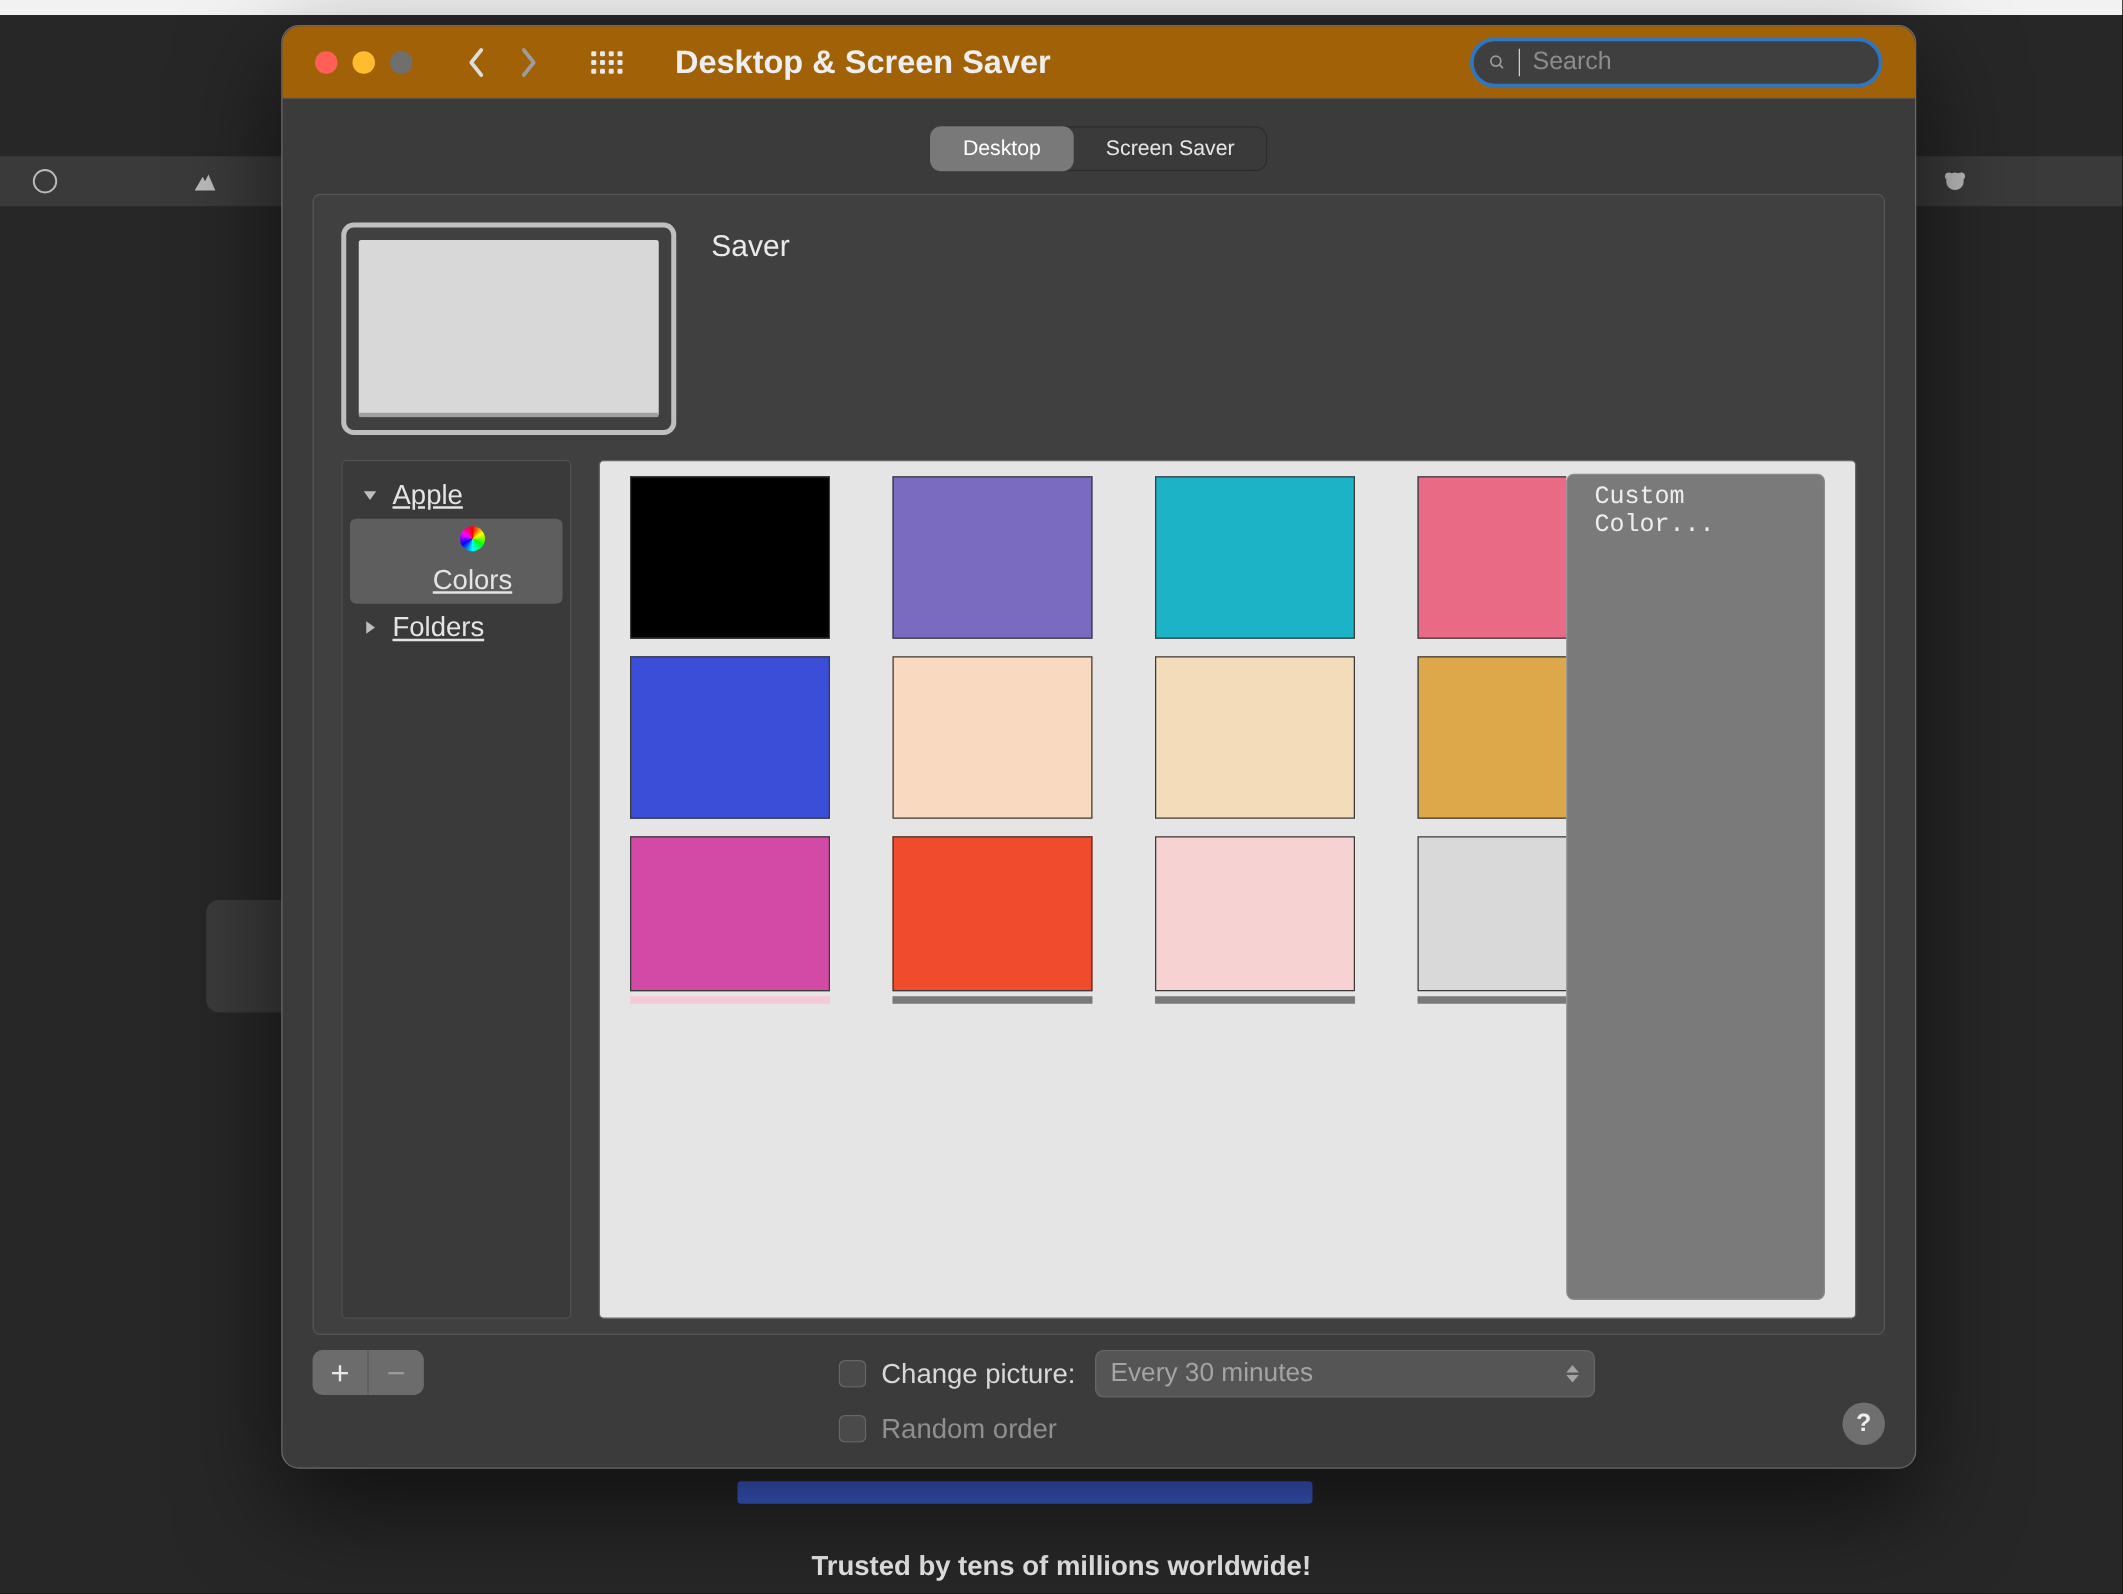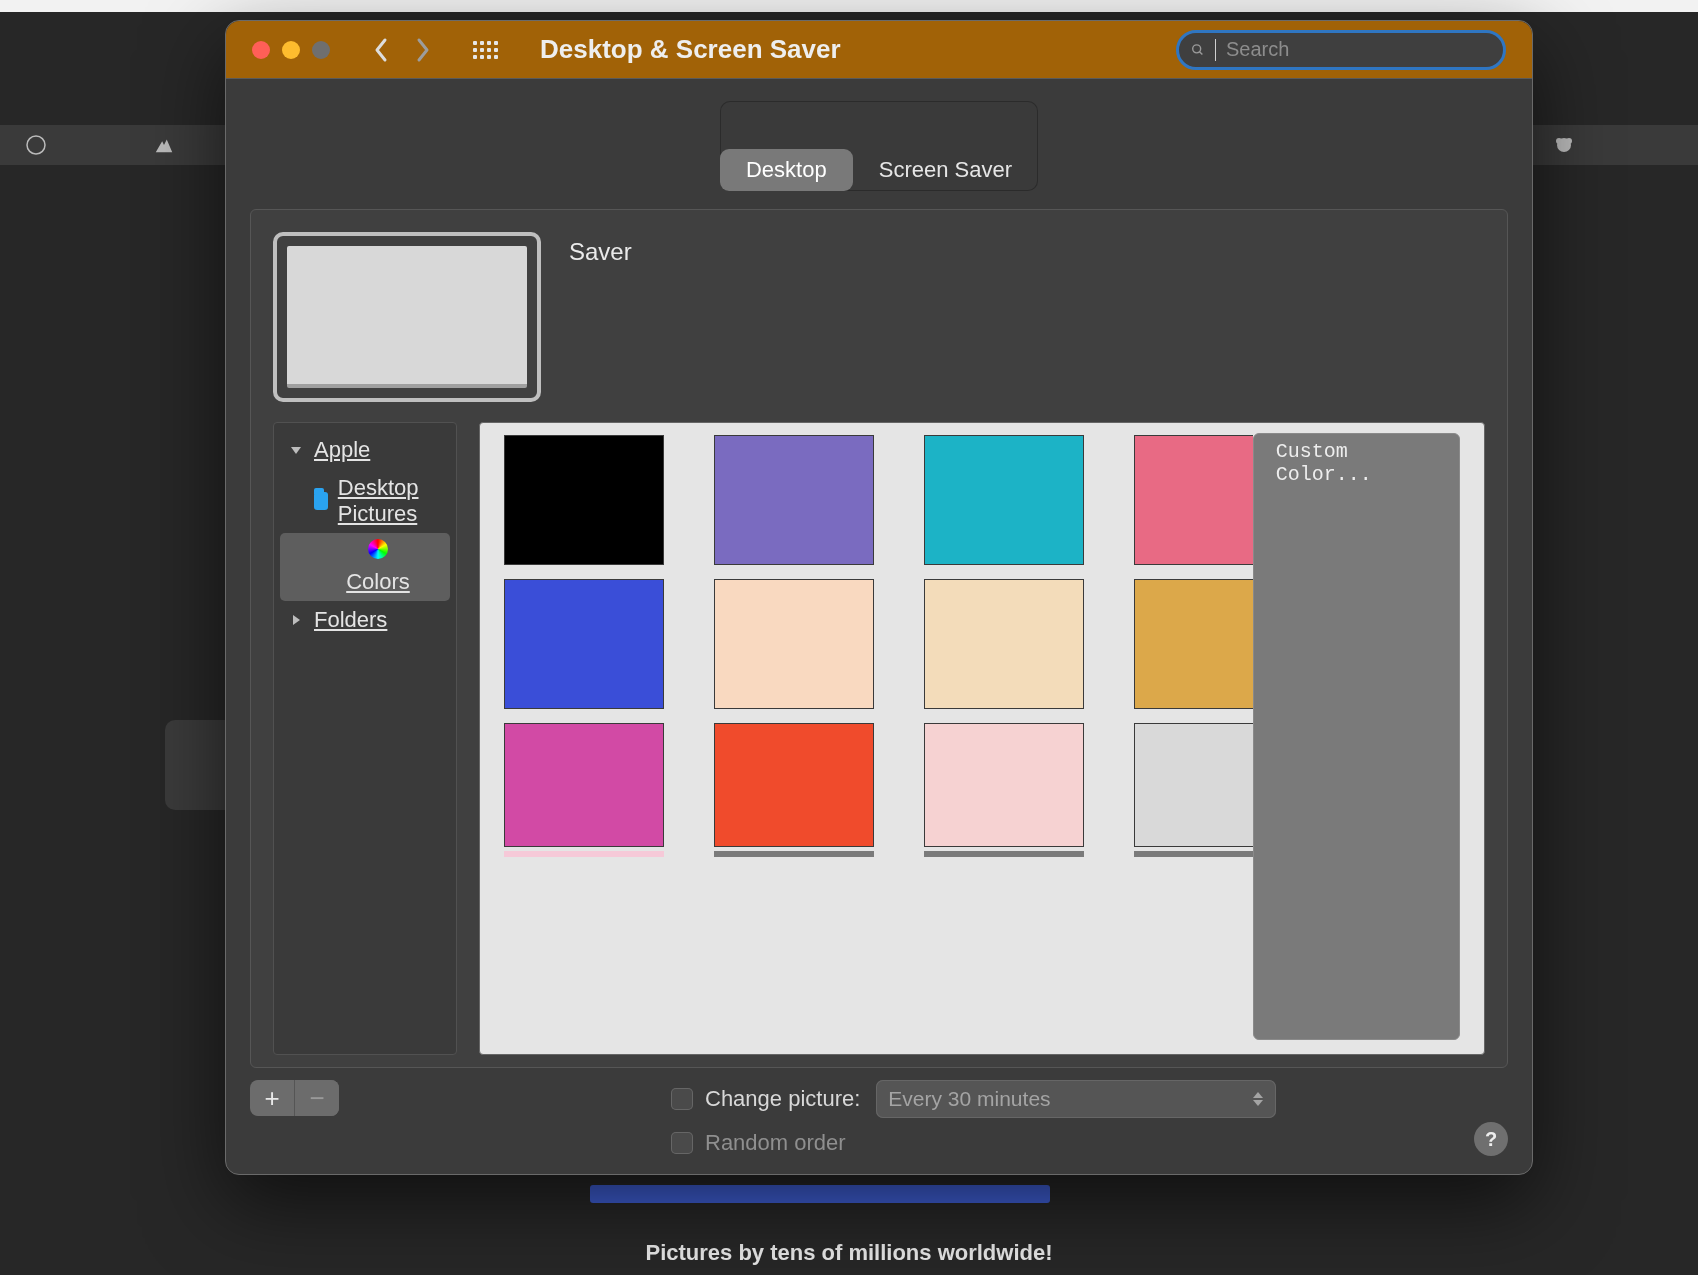--- a/index.html
+++ b/index.html
@@ -51,21 +51,21 @@
   .search-input::placeholder { color:#8d8d8d; }
   .search-caret { width:2px; height:22px; background:#cfcfcf; }
 
   
   .seg-wrap { display:flex; justify-content:center; padding-top:22px; }
   .seg {
     display:flex; background:#3a3a3a; border-radius:10px; padding:0; border:0;
     box-shadow: inset 0 0 0 1px rgba(0,0,0,.25);
   }
   .seg-item {
-    padding:8px 26px; font-size:22px; color:#e6e6e6; border-radius:9px;margin-top:48px;
+    padding:8px 26px; font-size:17px; color:#e6e6e6; border-radius:9px;
   }
   .seg-item.active { background:#797979; color:#fff; }
 
   
   .content-frame {
     margin:18px 24px 0 24px; border:1px solid #565656; border-radius:6px;
     flex:1 1 auto; padding:22px 22px 12px 22px; display:flex; flex-direction:column; gap:20px;
     background:#404040;
   }
   .preview-row { display:flex; align-items:flex-start; gap:28px; }
@@ -138,21 +138,21 @@
 </div>
 <div class="bd-tab-icon bd-tab-right1">
   <svg width="24" height="24" viewBox="0 0 24 24" fill="currentColor">
       <circle cx="12" cy="12" r="7"></circle>
       <circle cx="7" cy="8" r="3"></circle>
       <circle cx="17" cy="8" r="3"></circle>
     </svg>
 </div>
 <div class="bd-button-box"></div>
 <div class="bd-blue-bar"></div>
-<div class="bd-trusted">Pictures by tens of millions worldwide!</div>
+<div class="bd-trusted">Trusted by tens of millions worldwide!</div>
 
 <div class="pref-window">
 
   <div class="titlebar">
     <div class="traffic">
       <div class="dot red"></div>
       <div class="dot yellow"></div>
       <div class="dot gray"></div>
     </div>
     <div class="nav-arrows">
@@ -212,24 +212,20 @@
     <div class="split">
 
       <div class="tree">
         <div class="tree-row">
           <span class="chev">
             <svg width="14" height="14" viewBox="0 0 14 14" fill="currentColor">
                 <polygon points="2,4 12,4 7,11"></polygon>
               </svg>
           </span>
           <span>Apple</span>
-        </div>
-        <div class="tree-row indent1">
-          <span class="folder-ico"></span>
-          <span>Desktop Pictures</span>
         </div>
         <div class="tree-row indent1 sel">
           <span class="color-wheel"></span>
           <span>Colors</span>
         </div>
         <div class="tree-row">
           <span class="chev">
             <svg width="14" height="14" viewBox="0 0 14 14" fill="currentColor">
                 <polygon points="4,2 11,7 4,12"></polygon>
               </svg>

